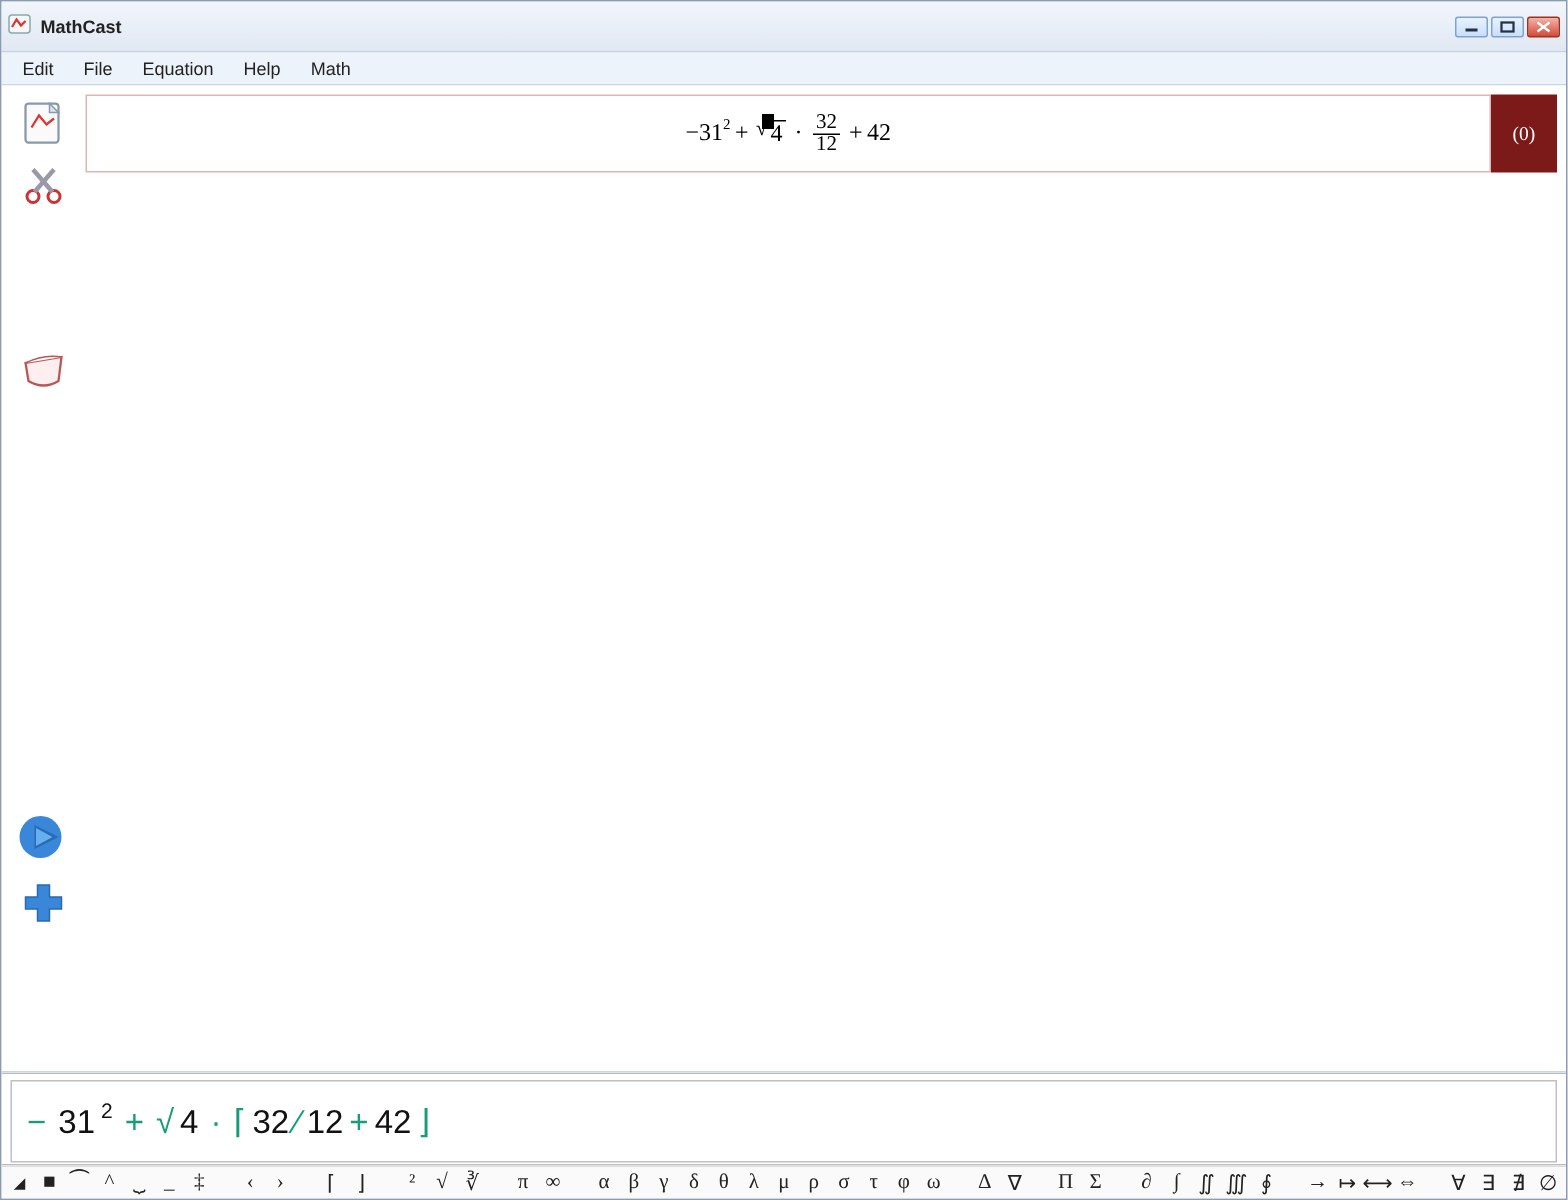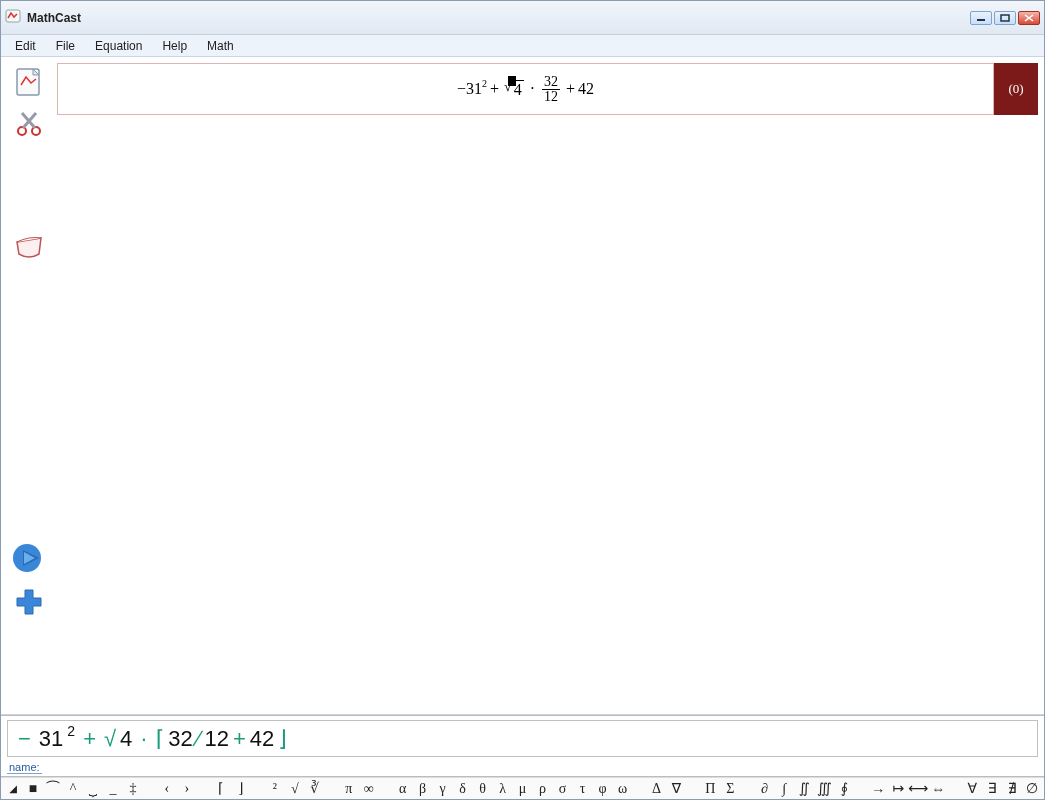--- a/index.html
+++ b/index.html
@@ -305,23 +305,20 @@
       <span class="glyph g-teal">·</span>
       <span class="glyph "> </span>
       <span class="glyph g-teal">⌈</span>
       <span class="glyph "> 32</span>
       <span class="glyph g-teal">∕</span>
       <span class="glyph ">12 </span>
       <span class="glyph g-teal">+</span>
       <span class="glyph "> 42</span>
       <span class="glyph g-teal">⌋</span>
     </div>
-  <div class="namerow">
-    <span class="namelabel">name:</span>
-  </div>
 </div>
 
 <div class="symstrip" id="symstrip">
     <span class="sym tri">◢</span>
     <span class="sym">■</span>
     <span class="sym">⏜</span>
     <span class="sym">^</span>
     <span class="sym">⏟</span>
     <span class="sym">_</span>
     <span class="sym">‡</span>

